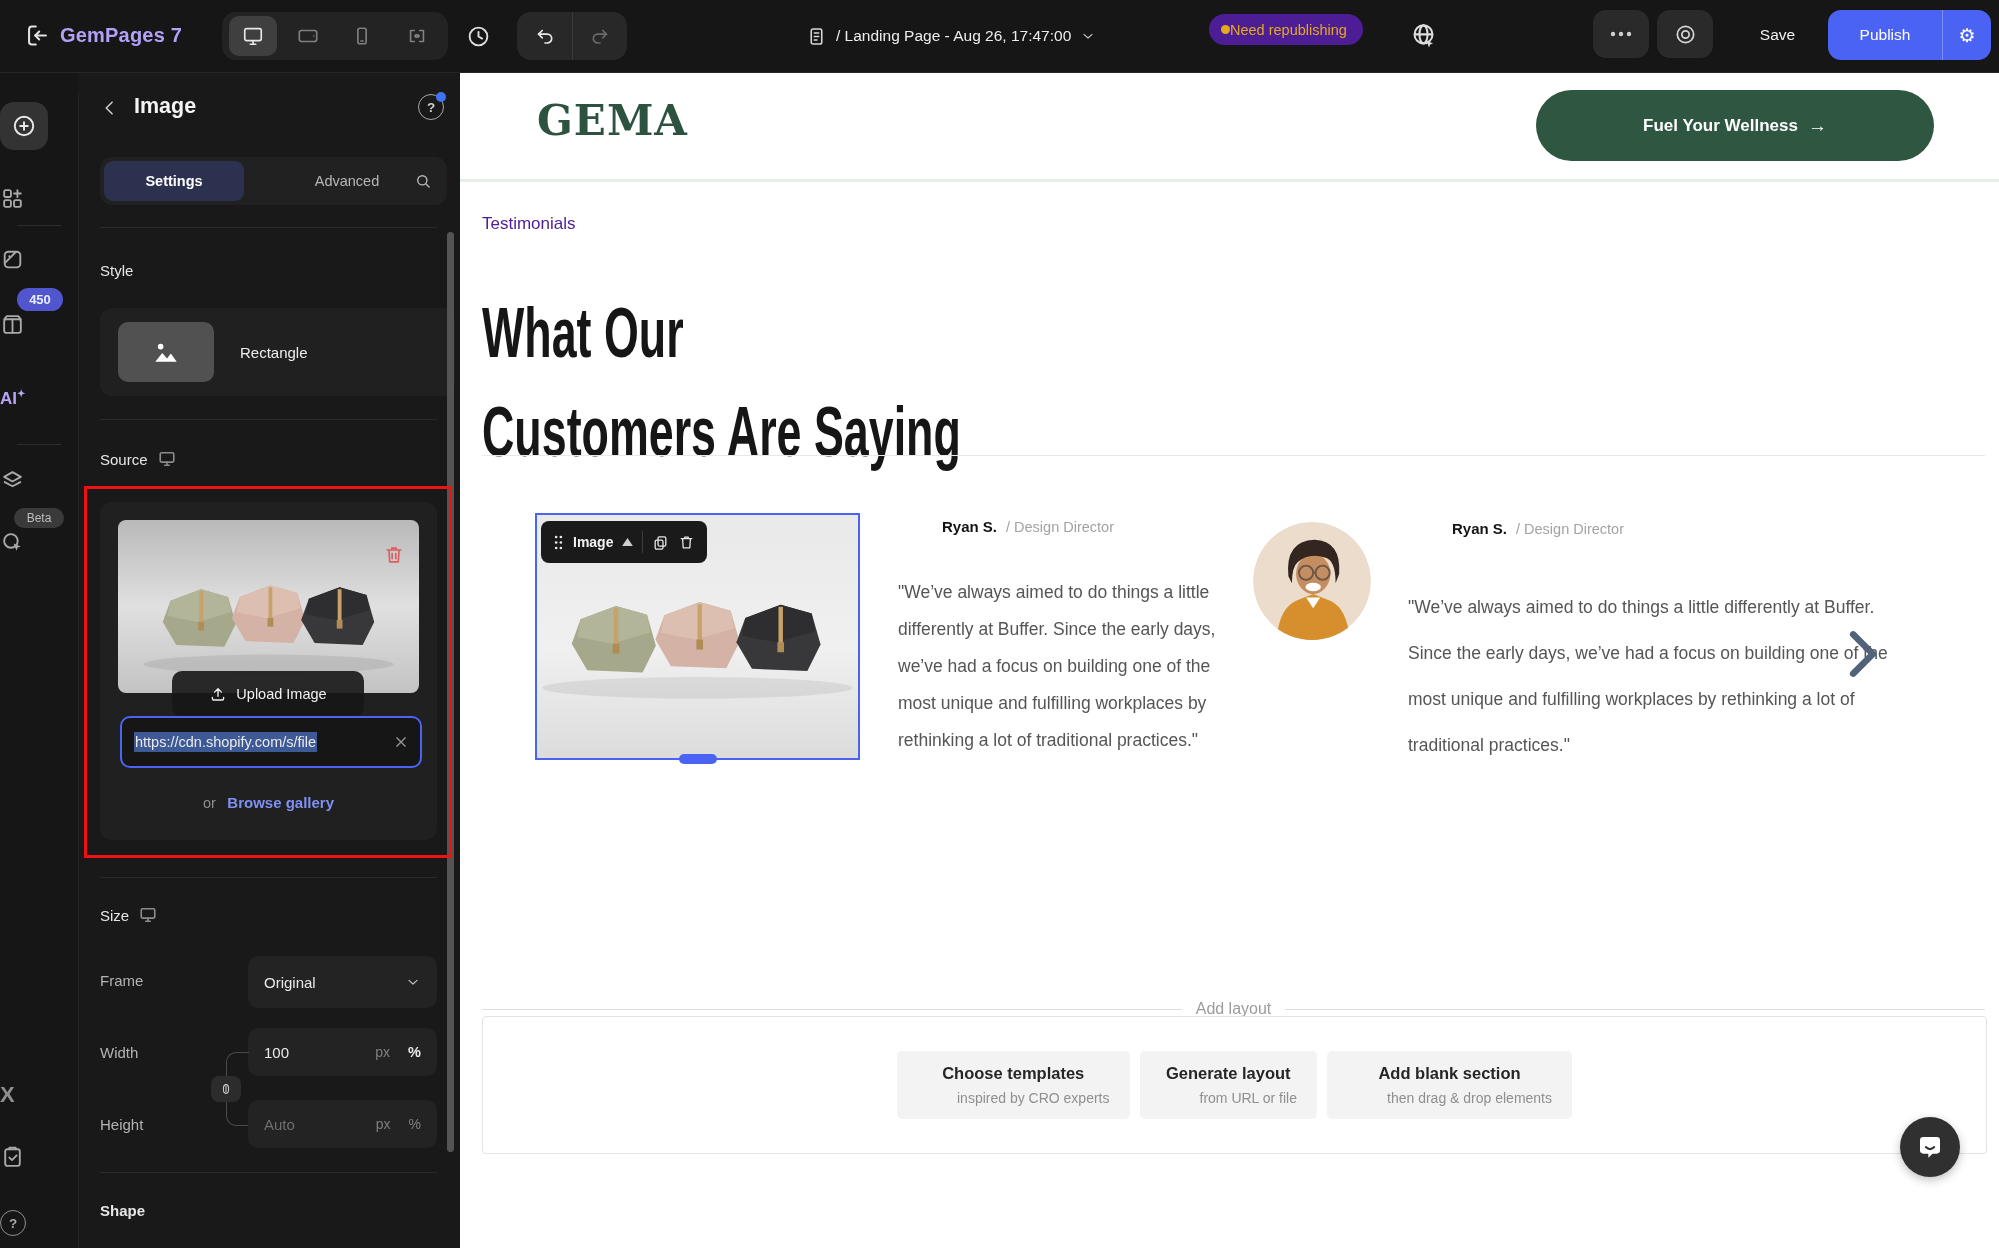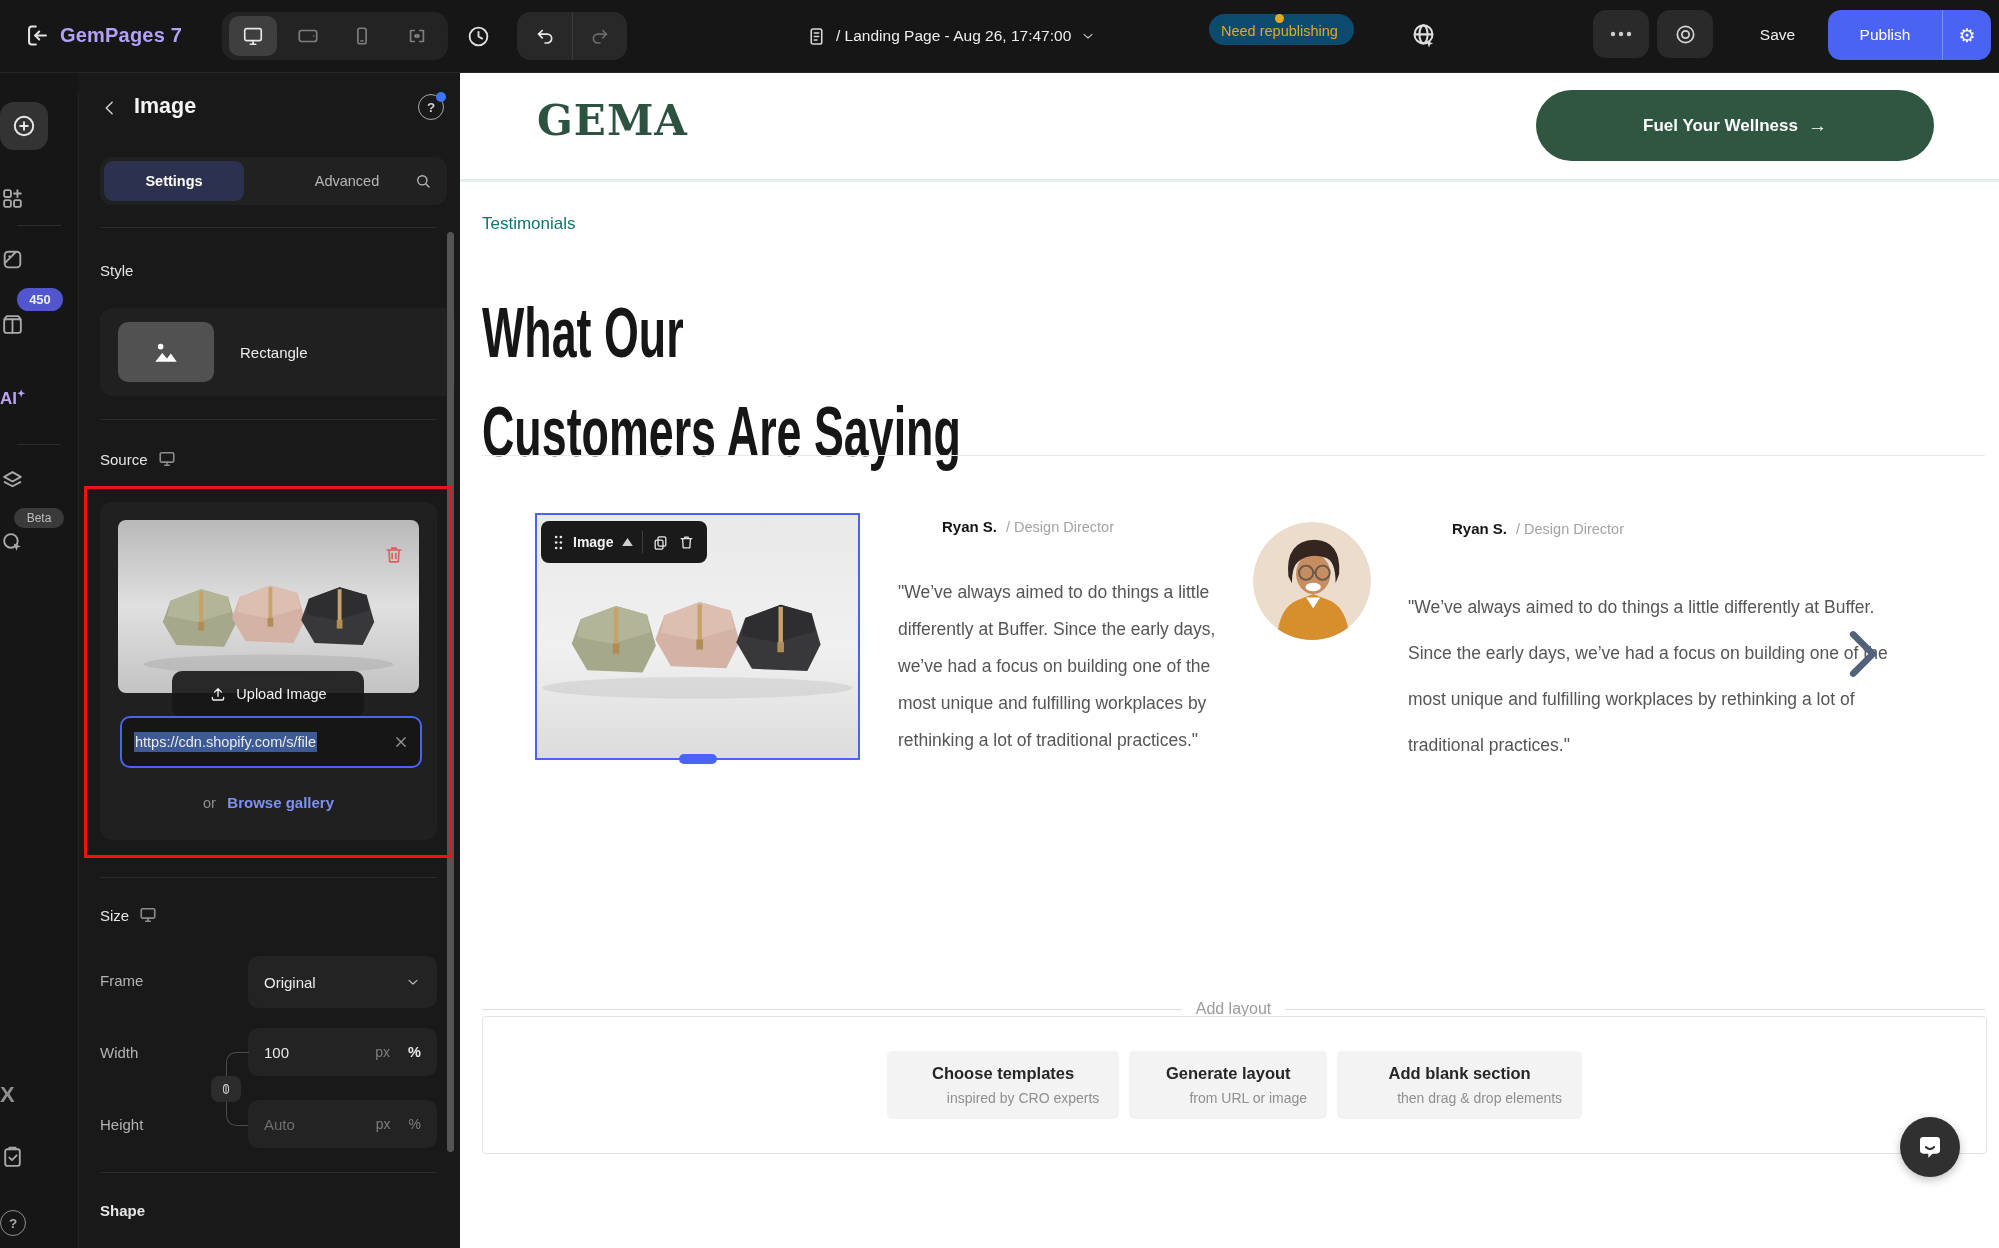--- a/index.html
+++ b/index.html
@@ -11,21 +11,21 @@
   .ic{stroke:currentColor;fill:none;stroke-width:1.8;stroke-linecap:round;stroke-linejoin:round;}
 
   
   .topbar{left:0;top:0;width:1999px;height:72px;background:#161616;border-bottom:1px solid #262626;z-index:50;}
   .logo-text{color:#b3a1f7;font-size:20px;font-weight:700;letter-spacing:.2px;}
   .devgroup{left:222px;top:12px;width:218px;height:48px;background:#232323;border-radius:14px;justify-content:space-around;padding:0 4px;}
   .devtile{width:48px;height:40px;border-radius:10px;display:flex;align-items:center;justify-content:center;color:#7f7f7f;}
   .devtile.active{background:#3f3f3f;color:#e8e8e8;}
   .histgroup{left:517px;top:12px;width:110px;height:48px;background:#282828;border-radius:14px;}
   .tb-title{color:#ededed;font-size:15.5px;}
-  .badge-amber{background:#0c4a6e;color:#e3aa1c;font-size:14.5px;border-radius:16px;height:31px;padding:0 16px 0 12px;flex-direction:column;}
+  .badge-amber{background:#4c1d95;color:#e3aa1c;font-size:14.5px;border-radius:16px;height:31px;padding:0 16px 0 12px;}
   .dot-amber{width:9px;height:9px;border-radius:50%;background:#e3aa1c;}
   .tb-btn{width:56px;height:48px;background:#2a2a2a;border-radius:13px;display:flex;align-items:center;justify-content:center;color:#d5d5d5;}
   .save-btn{color:#f0f0f0;font-size:15.5px;font-weight:500;}
   .publish{left:1828px;top:10px;width:163px;height:50px;background:#4b63f2;border-radius:13px;color:#fff;}
   .publish .plabel{flex:1;text-align:center;font-size:15.5px;font-weight:500;}
   .publish .pdiv{width:1px;height:50px;background:rgba(255,255,255,.28);}
   .publish .pgear{width:48px;text-align:center;font-size:19px;}
 
   
   .rail{left:0;top:72px;width:78px;height:1176px;background:#161616;border-right:1px solid #232323;z-index:40;margin-top:20px;}
@@ -59,21 +59,21 @@
   .unit-dim{color:#7f7f7f;font-size:14px;}
   .unit-on{color:#eaeaea;font-size:14.5px;font-weight:600;}
   .connector{border-left:1.5px solid #4a4a4a;border-top:1.5px solid #4a4a4a;border-bottom:1.5px solid #4a4a4a;border-radius:10px 0 0 10px;}
   .linkbox{background:#2c2c2c;border-radius:8px;color:#cfcfcf;display:flex;align-items:center;justify-content:center;}
   .scrollthumb{left:369px;top:160px;width:7px;height:920px;background:#545454;border-radius:4px;}
 
   
   .canvas{left:460px;top:72px;width:1539px;height:1176px;background:#ffffff;}
   .gema{color:#2d5340;font-family:"DejaVu Serif","Liberation Serif",serif;font-weight:700;font-size:42px;letter-spacing:1px;}
   .cta{background:#2f5640;border-radius:36px;color:#fff;font-size:17px;font-weight:600;justify-content:center;gap:10px;}
-  .eyebrow{color:#0f766e;font-size:17px;}
+  .eyebrow{color:#4c1d95;font-size:17px;}
   .bighead{color:#161616;font-size:70px;font-weight:800;line-height:99px;transform:scaleX(.64);transform-origin:0 0;white-space:nowrap;letter-spacing:0;}
   .c-div{background:#e8e8e8;height:1px;}
   .sel-el{border:2px solid #4b63f2;}
   .el-toolbar{background:#1a1a1a;border-radius:8px;padding:0 12px;gap:9px;color:#e8e8e8;height:42px;}
   .el-toolbar .tlabel{font-size:14px;font-weight:600;color:#f2f2f2;}
   .el-handle{background:#4b63f2;border-radius:5px;}
   .t-name{color:#141414;font-size:15px;font-weight:700;margin-left:44px;}
   .t-role{color:#a3a3a3;font-size:14.5px;}
   .t-quote{color:#555;font-size:17.5px;line-height:37px;}
   .t-quote2{color:#555;font-size:17.5px;line-height:46px;}
@@ -524,21 +524,21 @@
       <span class="addsec-label">Add layout</span>
       <div class="addsec-line"></div>
     </div>
     <div class="abs flex addsec-box" style="left:22px;top:944px;width:1503px;height:136px;">
       <div class="opt-btn">
         <div class="opt-title">Choose templates</div>
         <div class="opt-sub">inspired by CRO experts</div>
       </div>
       <div class="opt-btn">
         <div class="opt-title">Generate layout</div>
-        <div class="opt-sub">from URL or image</div>
+        <div class="opt-sub">from URL or file</div>
       </div>
       <div class="opt-btn">
         <div class="opt-title">Add blank section</div>
         <div class="opt-sub">then drag &amp; drop elements</div>
       </div>
     </div>
 
     <div class="abs chat-fab" style="left:1440px;top:1045px;width:60px;height:60px;">
       <svg width="30" height="30" viewBox="0 0 36 36">
         <path d="M10 6h16a4 4 0 0 1 4 4v12a4 4 0 0 1-4 4h-5l-5 5v-5h-6a4 4 0 0 1-4-4V10a4 4 0 0 1 4-4z" fill="#fff"></path>

